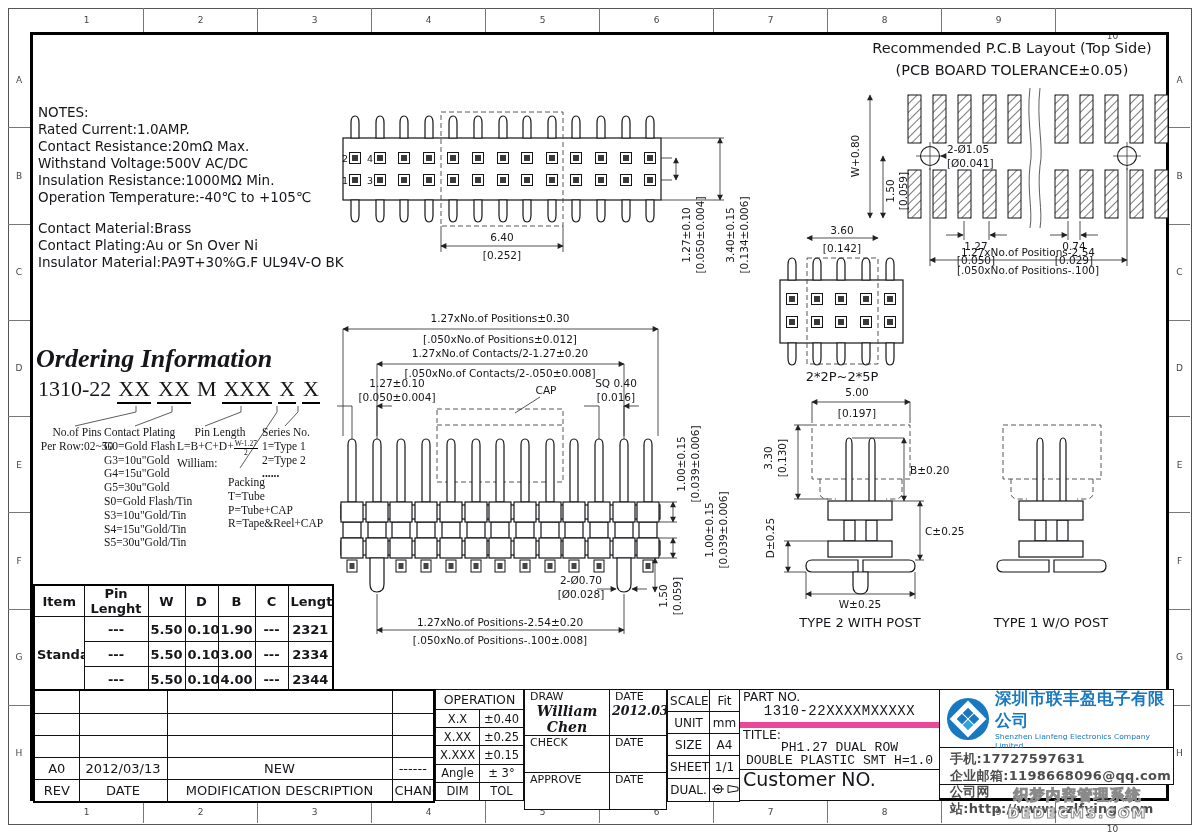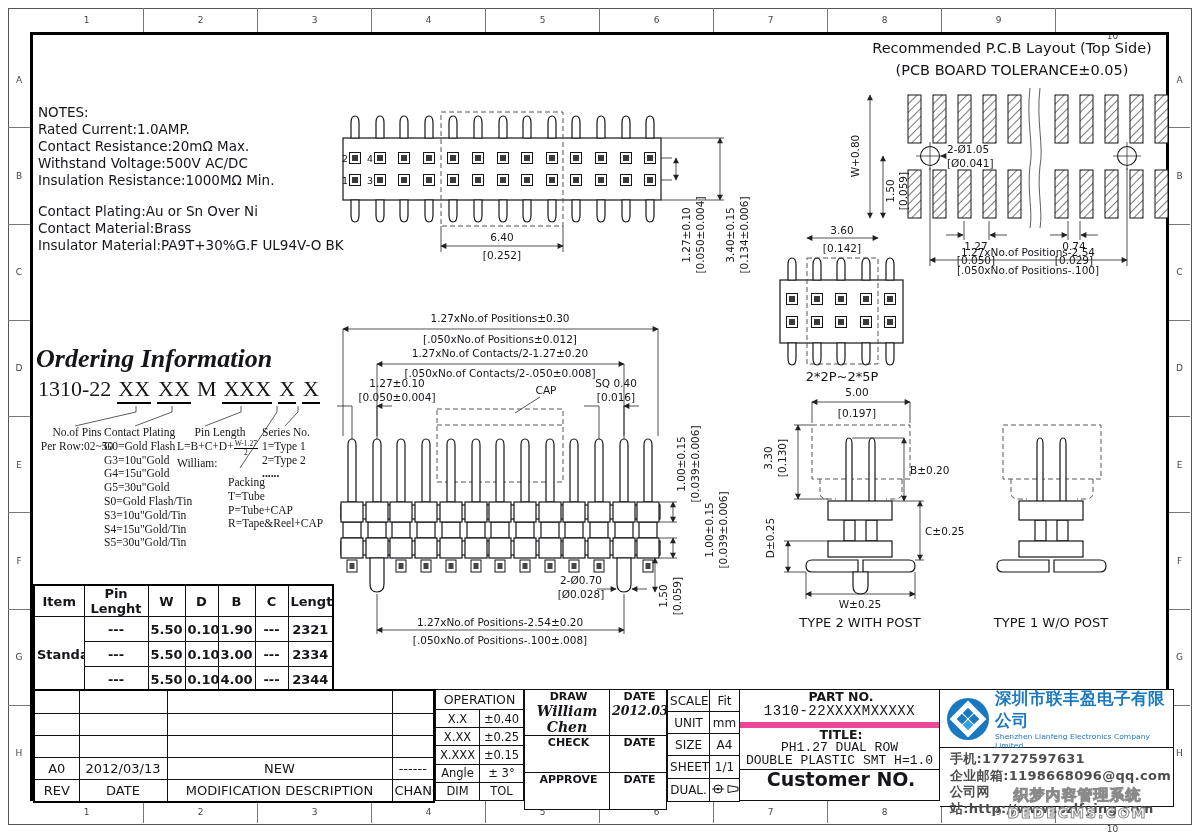--- a/index.html
+++ b/index.html
@@ -35,21 +35,21 @@
   .ord-code .nu{display:inline-block;margin-left:6px;}
   .ocol{position:absolute;font-family:"Liberation Serif",serif;font-size:11.5px;line-height:13.8px;}
   .frac{display:inline-flex;flex-direction:column;font-size:7.5px;vertical-align:4px;line-height:1.1;text-align:center;}
   .frac .num{border-bottom:1px solid #000;padding:0 1px;}
   
   table.tb{border-collapse:collapse;table-layout:fixed;background:#fff;}
   table.tb td{border:1px solid #111;font-size:13px;text-align:center;padding:0 2px;overflow:hidden;box-sizing:border-box;}
   .spec-tbl{position:absolute;left:33px;top:584px;}
   .strip{position:absolute;left:33px;top:689px;width:1136px;height:112px;display:flex;}
   .strip > *{flex:none;box-sizing:border-box;}
-  .cell-lbl{font-size:11px;text-align:center;padding:1px 0 0 3px;line-height:12px;font-weight:bold;}
+  .cell-lbl{font-size:11px;text-align:left;padding:1px 0 0 3px;line-height:12px;}
   .sig{font-family:"DejaVu Serif",serif;font-style:italic;font-weight:bold;font-size:14px;text-align:center;}
   .blk{border:1px solid #111;border-left:none;background:#fff;}
   .mono{font-family:"Liberation Mono",monospace;}
   
   .co-top{height:58px;border-bottom:1px solid #111;display:flex;align-items:center;box-sizing:border-box;}
   .co-names{display:flex;flex-direction:column;margin-left:4px;}
   .co-cn{font-weight:bold;font-size:16.5px;letter-spacing:0.5px;}
   .co-en{font-size:8px;transform:scale(0.95);transform-origin:left;}
   .co-contact{padding:3px 0 0 10px;font-weight:bold;color:#4d4d4d;font-size:13px;line-height:16.5px;letter-spacing:0.3px;}
   
@@ -147,23 +147,24 @@
 
   <div class="frame"></div>
 
 
   <div class="notes">
     <div>NOTES:</div>
     <div>Rated Current:1.0AMP.</div>
     <div>Contact Resistance:20mΩ Max.</div>
     <div>Withstand Voltage:500V AC/DC</div>
     <div>Insulation Resistance:1000MΩ Min.</div>
+    <div>Operation Temperature:-40℃ to +105℃</div>
     <div class="gap"></div>
+    <div>Contact Material:Brass</div>
     <div>Contact Plating:Au or Sn Over Ni</div>
-    <div>Contact Material:Brass</div>
     <div>Insulator Material:PA9T+30%G.F UL94V-O BK</div>
   </div>
 
   <svg class="abs" style="left:340px;top:100px" width="415" height="205">
     <rect x="3" y="38" width="318" height="62" class="edge"></rect>
     <use href="#pinUp" x="15" y="38"></use>
       <use href="#pinUp" x="40" y="38"></use>
       <use href="#pinUp" x="64" y="38"></use>
       <use href="#pinUp" x="89" y="38"></use>
       <use href="#pinUp" x="113" y="38"></use>
@@ -731,21 +732,21 @@
       <div style="height:42px;border-bottom:1px solid #111;box-sizing:border-box;">
         <div class="cell-lbl" style="font-size:12.5px">TITLE:</div>
         <div class="mono" style="text-align:center;font-size:13px;line-height:13px;">PH1.27 DUAL ROW</div>
         <div class="mono" style="text-align:center;font-size:13px;line-height:14px;">DOUBLE PLASTIC SMT H=1.0</div>
       </div>
       <div style="height:32px;">
         <div class="cell-lbl" style="font-size:19px;padding-top:3px;">Customer NO.</div>
       </div>
     </div>
 
-    <div class="blk" style="width:234px;height:118px;">
+    <div class="blk" style="width:234px;height:96px;">
       <div class="co-top">
         <svg width="46" height="46" viewBox="0 0 46 46" style="margin-left:5px;flex:none;">
           <circle cx="23" cy="23" r="21" fill="#1878c0"></circle>
           <rect x="10" y="10" width="26" height="26" transform="rotate(45 23 23)" fill="#fff"></rect>
           <rect x="15" y="15" width="7.5" height="7.5" transform="rotate(45 23 23)" fill="#1878c0"></rect>
           <rect x="23.5" y="15" width="7.5" height="7.5" transform="rotate(45 23 23)" fill="#1878c0"></rect>
           <rect x="15" y="23.5" width="7.5" height="7.5" transform="rotate(45 23 23)" fill="#1878c0"></rect>
           <rect x="23.5" y="23.5" width="7.5" height="7.5" transform="rotate(45 23 23)" fill="#2fa3e0"></rect>
         </svg>
         <div class="co-names">

